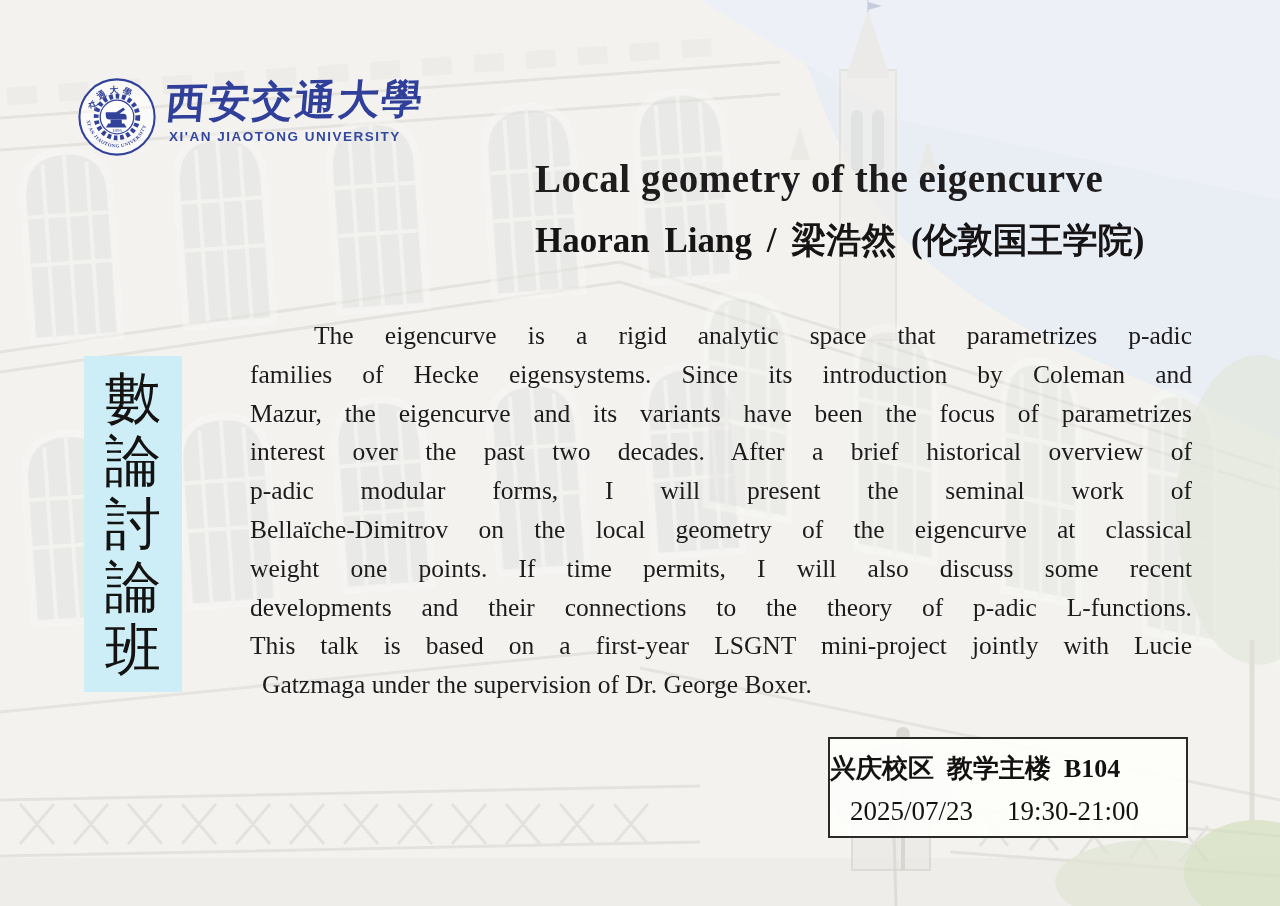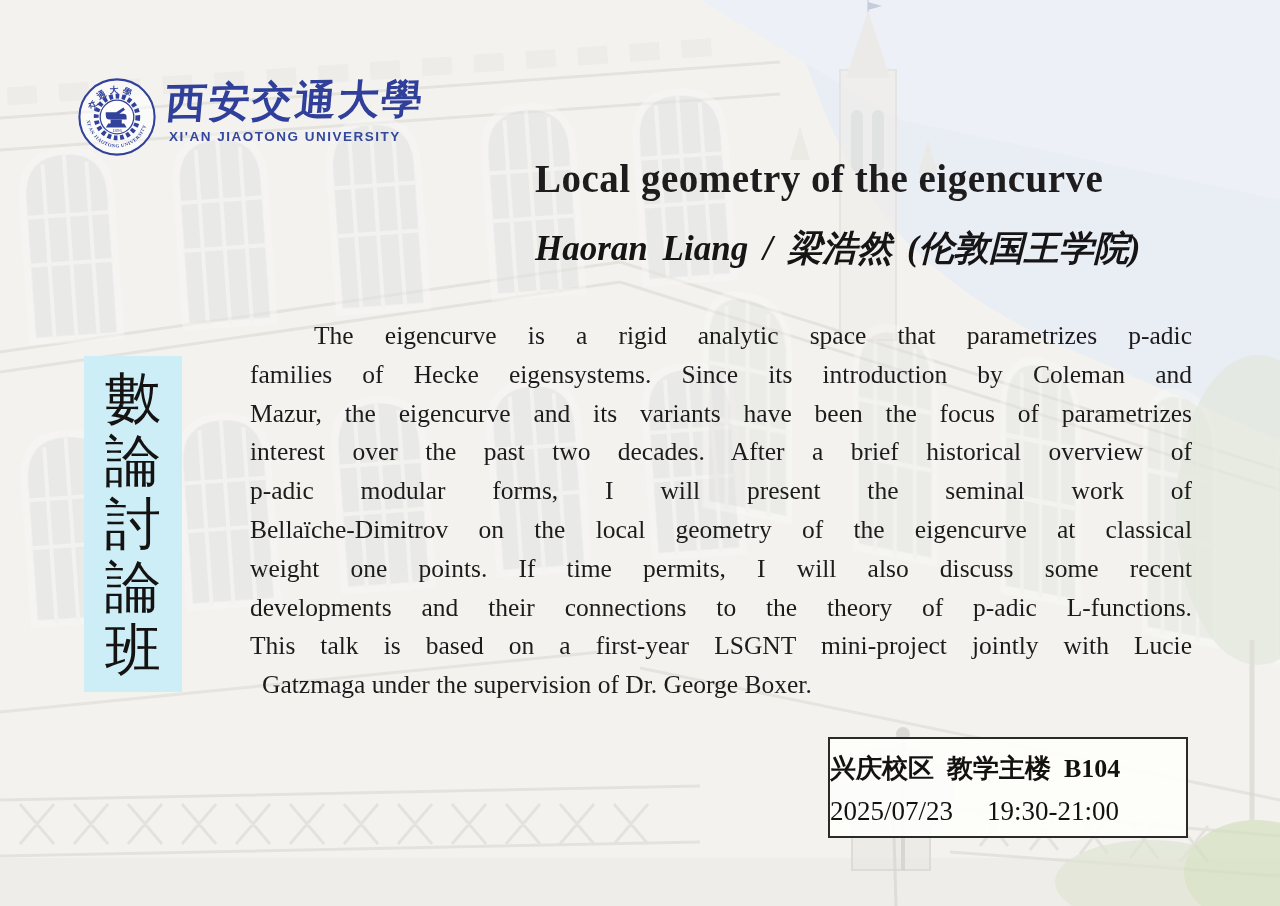--- a/index.html
+++ b/index.html
@@ -21,21 +21,21 @@
   .uni-en{
     position:absolute; left:169px; top:129px;
     font-family:"Liberation Sans","DejaVu Sans",sans-serif;
     font-size:13.5px; font-weight:700; color:#33479f; letter-spacing:1.5px;
     white-space:nowrap;
   }
 
   
   .header{ position:absolute; left:535px; top:156px; width:700px; }
   .title{ font-size:39px; font-weight:700; letter-spacing:.5px; color:#1e1c1d; white-space:nowrap; }
-  .speaker{ margin-top:24px; font-size:35px; font-weight:700; word-spacing:6px; color:#161415; white-space:nowrap;font-style:italic; }
+  .speaker{ margin-top:16px; font-size:35px; font-weight:700; word-spacing:6px; color:#161415; white-space:nowrap; }
 
   
   .badge{
     position:absolute; left:84px; top:356px; width:98px; height:336px;
     background:#cdeef6; display:flex; flex-direction:column;
     align-items:center; justify-content:space-between; padding:14px 0;
   }
   .badge span{ font-size:56px; line-height:1; color:#141312; font-weight:500; }
 
   
@@ -46,21 +46,21 @@
   .abstract div{ text-align:justify; text-align-last:justify; }
   .abstract div.first{ text-indent:64px; }
   .abstract div.last{ text-align:right; text-align-last:left;margin-left:12px; }
 
   
   .event-box{
     position:absolute; left:828px; top:737px; width:360px; height:101px;
     background:rgba(253,253,251,.94); border:2px solid #2b2a28; text-align:left;
   }
   .venue{ margin-top:12px; font-size:26px; font-weight:700; white-space:pre; color:#131211; }
-  .datetime{ margin-top:10px; font-size:27px; color:#131211; }
+  .datetime{ margin-top:10px; font-size:27px; color:#131211;padding-left:20px; }
   .datetime .gap{ display:inline-block; width:34px; }
 </style>
 </head>
 <body>
 
 <div class="page">
 
   <svg class="bg" viewBox="0 0 1280 906" preserveAspectRatio="none" aria-hidden="true">
     <defs>
       <g id="win">

